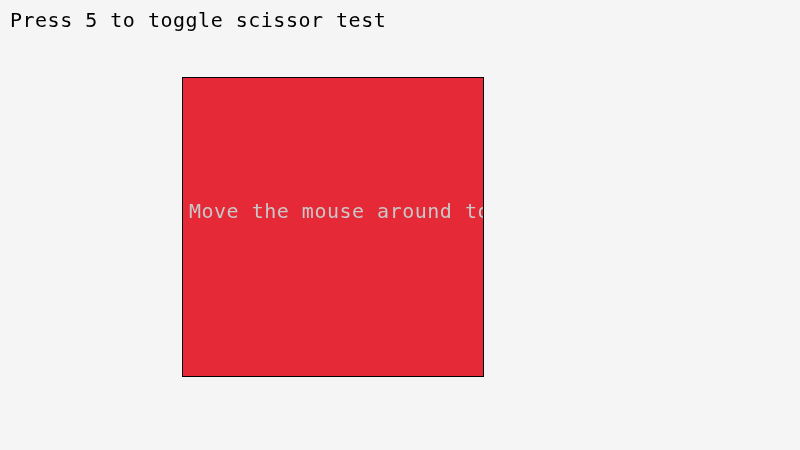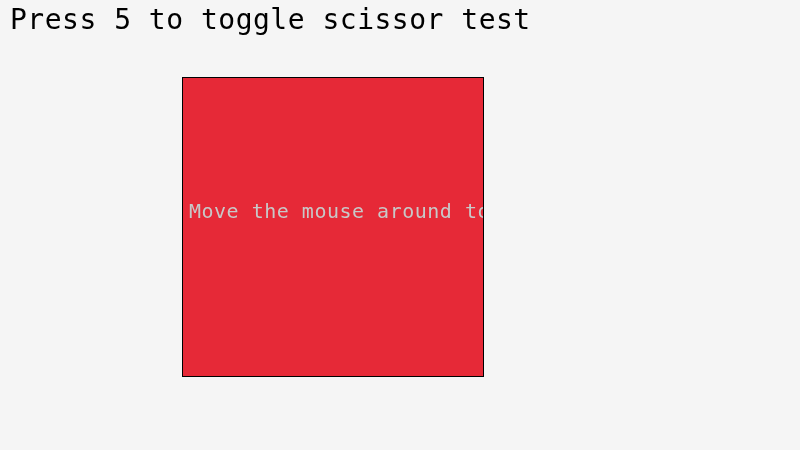--- a/index.html
+++ b/index.html
@@ -22,21 +22,21 @@
     height: 450px;
     background: #f5f5f5;
   }
 
   
   .hint-text {
     position: absolute;
     left: 10px;
     top: 8px;
     font-family: "DejaVu Sans Mono", monospace;
-    font-size: 28px;
+    font-size: 20px;
     line-height: 24px;
     letter-spacing: 0.5px;
     color: #000000;
     white-space: pre;
     font-weight: 400;
   }
 
   
   .scissor-area {
     position: absolute;

